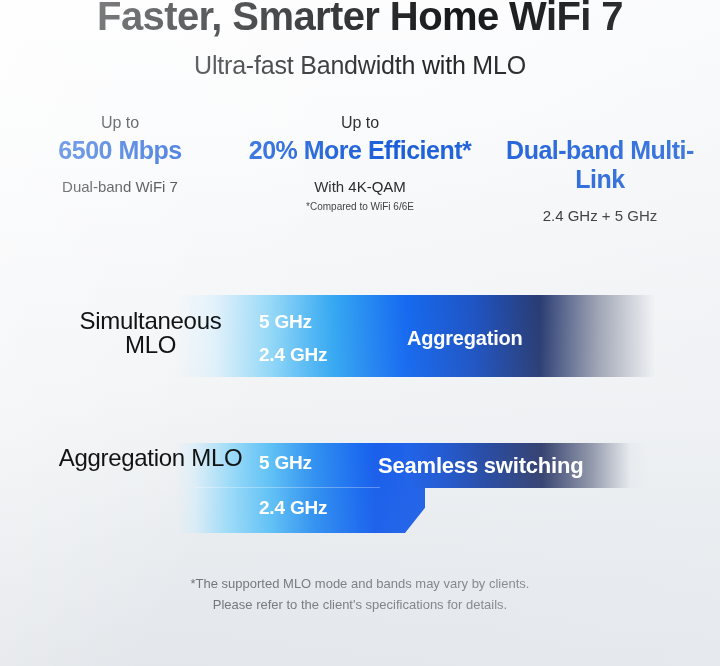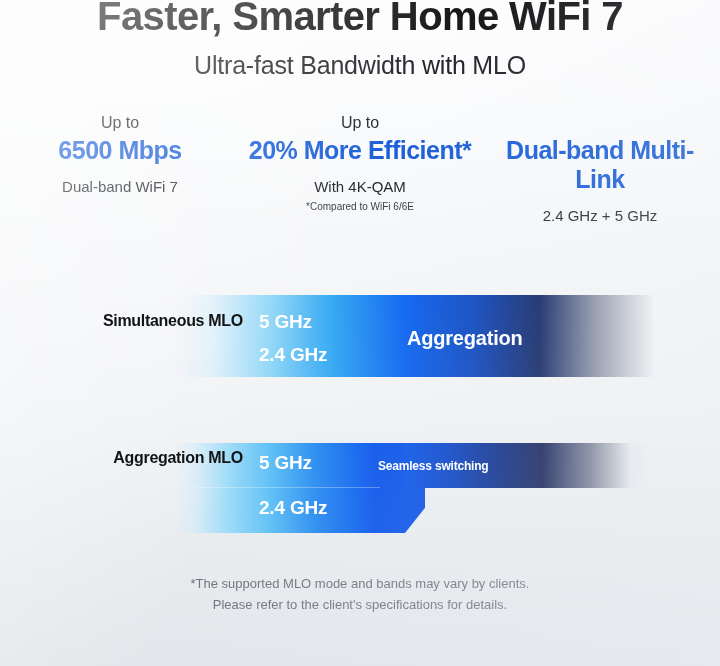--- a/index.html
+++ b/index.html
@@ -123,24 +123,24 @@
     width: 720px;
     height: 110px;
   }
   #mlo-simultaneous { top: 285px; }
   #mlo-alternating  { top: 425px; }
 
   .mlo-label {
     position: absolute;
     left: 58px;
     width: 185px;
-    text-align: right;
-    font-size: 16px;
+    text-align: center;
+    font-size: 24px;
     line-height: 24px;
-    font-weight: 700;
+    font-weight: 400;
     letter-spacing: -0.3px;
     color: #121314;
     z-index: 5;
   }
   #mlo-simultaneous .mlo-label { top: 24px; }
   #mlo-alternating  .mlo-label { top: 21px; }
 
   
   .bar-simul {
     position: absolute;
@@ -264,21 +264,21 @@
     letter-spacing: -0.2px;
     white-space: nowrap;
     z-index: 4;
   }
   .alt-band-text.t5  { left: 259px; top: 27px; }
   .alt-band-text.t24 { left: 259px; top: 72px; }
   .alt-merged-text {
     position: absolute;
     left: 378px;
     top: 29px;
-    font-size: 12px;
+    font-size: 22px;
     line-height: 24px;
     font-weight: 700;
     color: #ffffff;
     letter-spacing: -0.2px;
     white-space: nowrap;
     z-index: 4;
   }
 
   
   .footnote {

